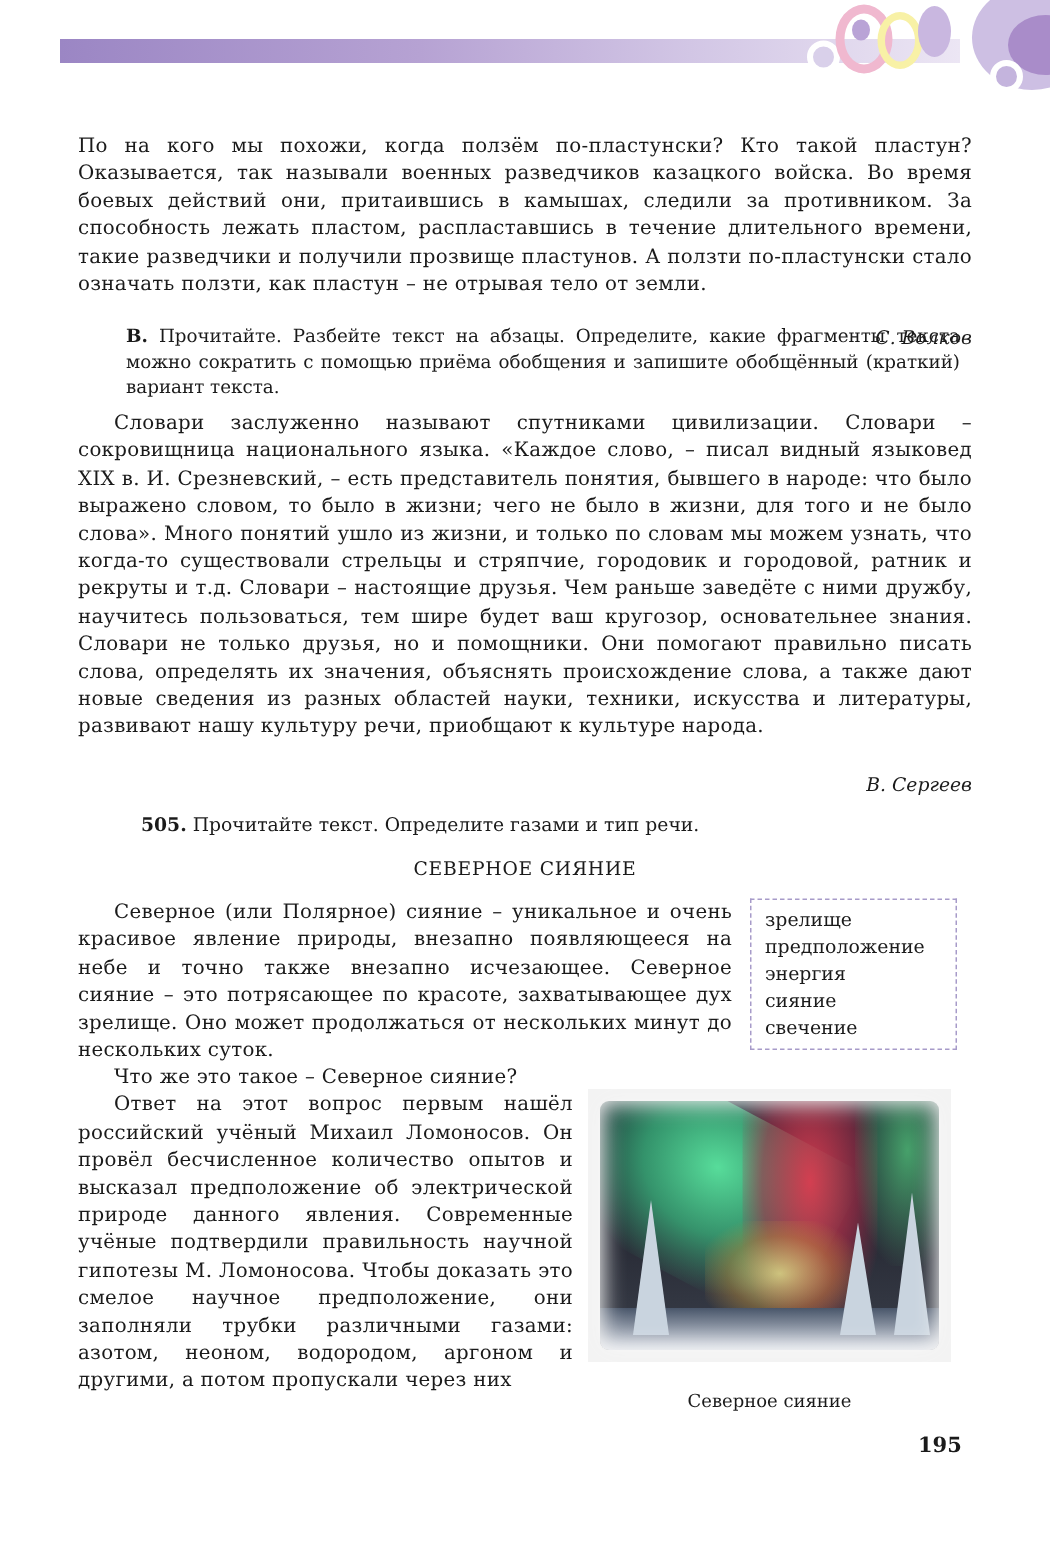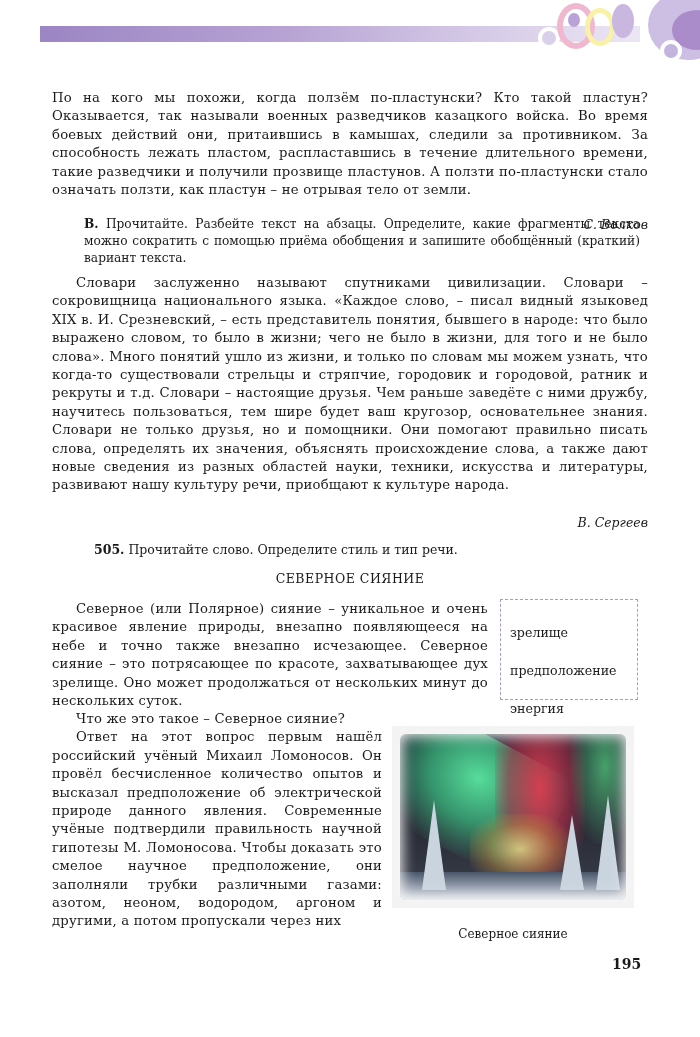--- a/index.html
+++ b/index.html
@@ -25,21 +25,21 @@
   .author { position: absolute; right: 52px; font-style: italic; font-size: 12.5px; }
 
   .task { position: absolute; left: 84px; width: 556px; font-size: 12.2px; line-height: 17px; text-align: justify; }
   .task b { font-weight: bold; }
 
   .task505 { position: absolute; left: 94px; top: 542px; font-size: 12.5px; }
   .title { position: absolute; left: 0; width: 700px; top: 571px; text-align: center; font-size: 12.5px; letter-spacing: 0.5px; }
 
   .wordbox { position: absolute; left: 500px; top: 599px; width: 138px; height: 101px;
     border: 1.5px dashed #a79bc9; padding: 4px 0 0 9px; box-sizing: border-box; font-size: 12.6px; line-height: 18px; }
-  .wordbox div { white-space: nowrap; margin-top: 20px; }
+  .wordbox div { white-space: nowrap; }
 
   .photo { position: absolute; left: 392px; top: 726px; width: 242px; height: 182px; overflow: hidden;
     box-shadow: inset 0 0 18px 10px #f4f4f4; }
   .photo-inner { position: absolute; inset: 8px; border-radius: 6px; overflow: hidden;
     background: linear-gradient(180deg, #1a2b33 0%, #2a2d38 60%, #3a3f4a 100%); filter: blur(0.3px); }
   .aurora-green { position: absolute; left: -20px; top: 0; width: 180px; height: 120px;
     background: radial-gradient(ellipse at 50% 35%, rgba(90,230,160,0.95) 0%, rgba(60,190,130,0.7) 40%, rgba(30,80,70,0) 75%); transform: rotate(28deg); }
   .aurora-red { position: absolute; left: 95px; top: -10px; width: 90px; height: 160px;
     background: radial-gradient(ellipse at 50% 40%, rgba(220,60,80,0.95) 0%, rgba(170,40,70,0.6) 50%, rgba(60,20,40,0) 80%); }
   .aurora-green2 { position: absolute; left: 170px; top: 0; width: 70px; height: 110px;
@@ -77,21 +77,21 @@
   <span>Прочитайте. Разбейте текст на абзацы. Определите, какие фрагменты текста можно сократить с помощью приёма обобщения и запишите обобщённый (краткий) вариант текста.</span>
 </div>
 
 <div class="text" style="left:52px; top:274px; width:596px;">
   <p class="indent">Словари заслуженно называют спутниками цивилизации. Словари – сокровищница национального языка. «Каждое слово, – писал видный языковед XIX в. И. Срезневский, – есть представитель понятия, бывшего в народе: что было выражено словом, то было в жизни; чего не было в жизни, для того и не было слова». Много понятий ушло из жизни, и только по словам мы можем узнать, что когда-то существовали стрельцы и стряпчие, городовик и городовой, ратник и рекруты и т.д. Словари – настоящие друзья. Чем раньше заведёте с ними дружбу, научитесь пользоваться, тем шире будет ваш кругозор, основательнее знания. Словари не только друзья, но и помощники. Они помогают правильно писать слова, определять их значения, объяснять происхождение слова, а также дают новые сведения из разных областей науки, техники, искусства и литературы, развивают нашу культуру речи, приобщают к культуре народа.</p>
 </div>
 <div class="author" style="top:515px;margin-left:24px;">В. Сергеев</div>
 
 <div class="task505">
   <b>505.</b>
-  <span>Прочитайте слово. Определите стиль и тип речи.</span>
+  <span>Прочитайте текст. Определите газами и тип речи.</span>
 </div>
 <div class="title">СЕВЕРНОЕ СИЯНИЕ</div>
 
 <div class="text" style="left:52px; top:600px; width:436px;">
   <p class="indent">Северное (или Полярное) сияние – уникальное и очень красивое явление природы, внезапно появляющееся на небе и точно также внезапно исчезающее. Северное сияние – это потрясающее по красоте, захватывающее дух зрелище. Оно может продолжаться от нескольких минут до нескольких суток.</p>
 </div>
 <div class="text" style="left:52px; top:710px; width:330px;">
   <p class="indent">Что же это такое – Северное сияние?</p>
   <p class="indent">Ответ на этот вопрос первым нашёл российский учёный Михаил Ломоносов. Он провёл бесчисленное количество опытов и высказал предположение об электрической природе данного явления. Современные учёные подтвердили правильность научной гипотезы М. Ломоносова. Чтобы доказать это смелое научное предположение, они заполняли трубки различными газами: азотом, неоном, водородом, аргоном и другими, а потом пропускали через них</p>
 </div>

